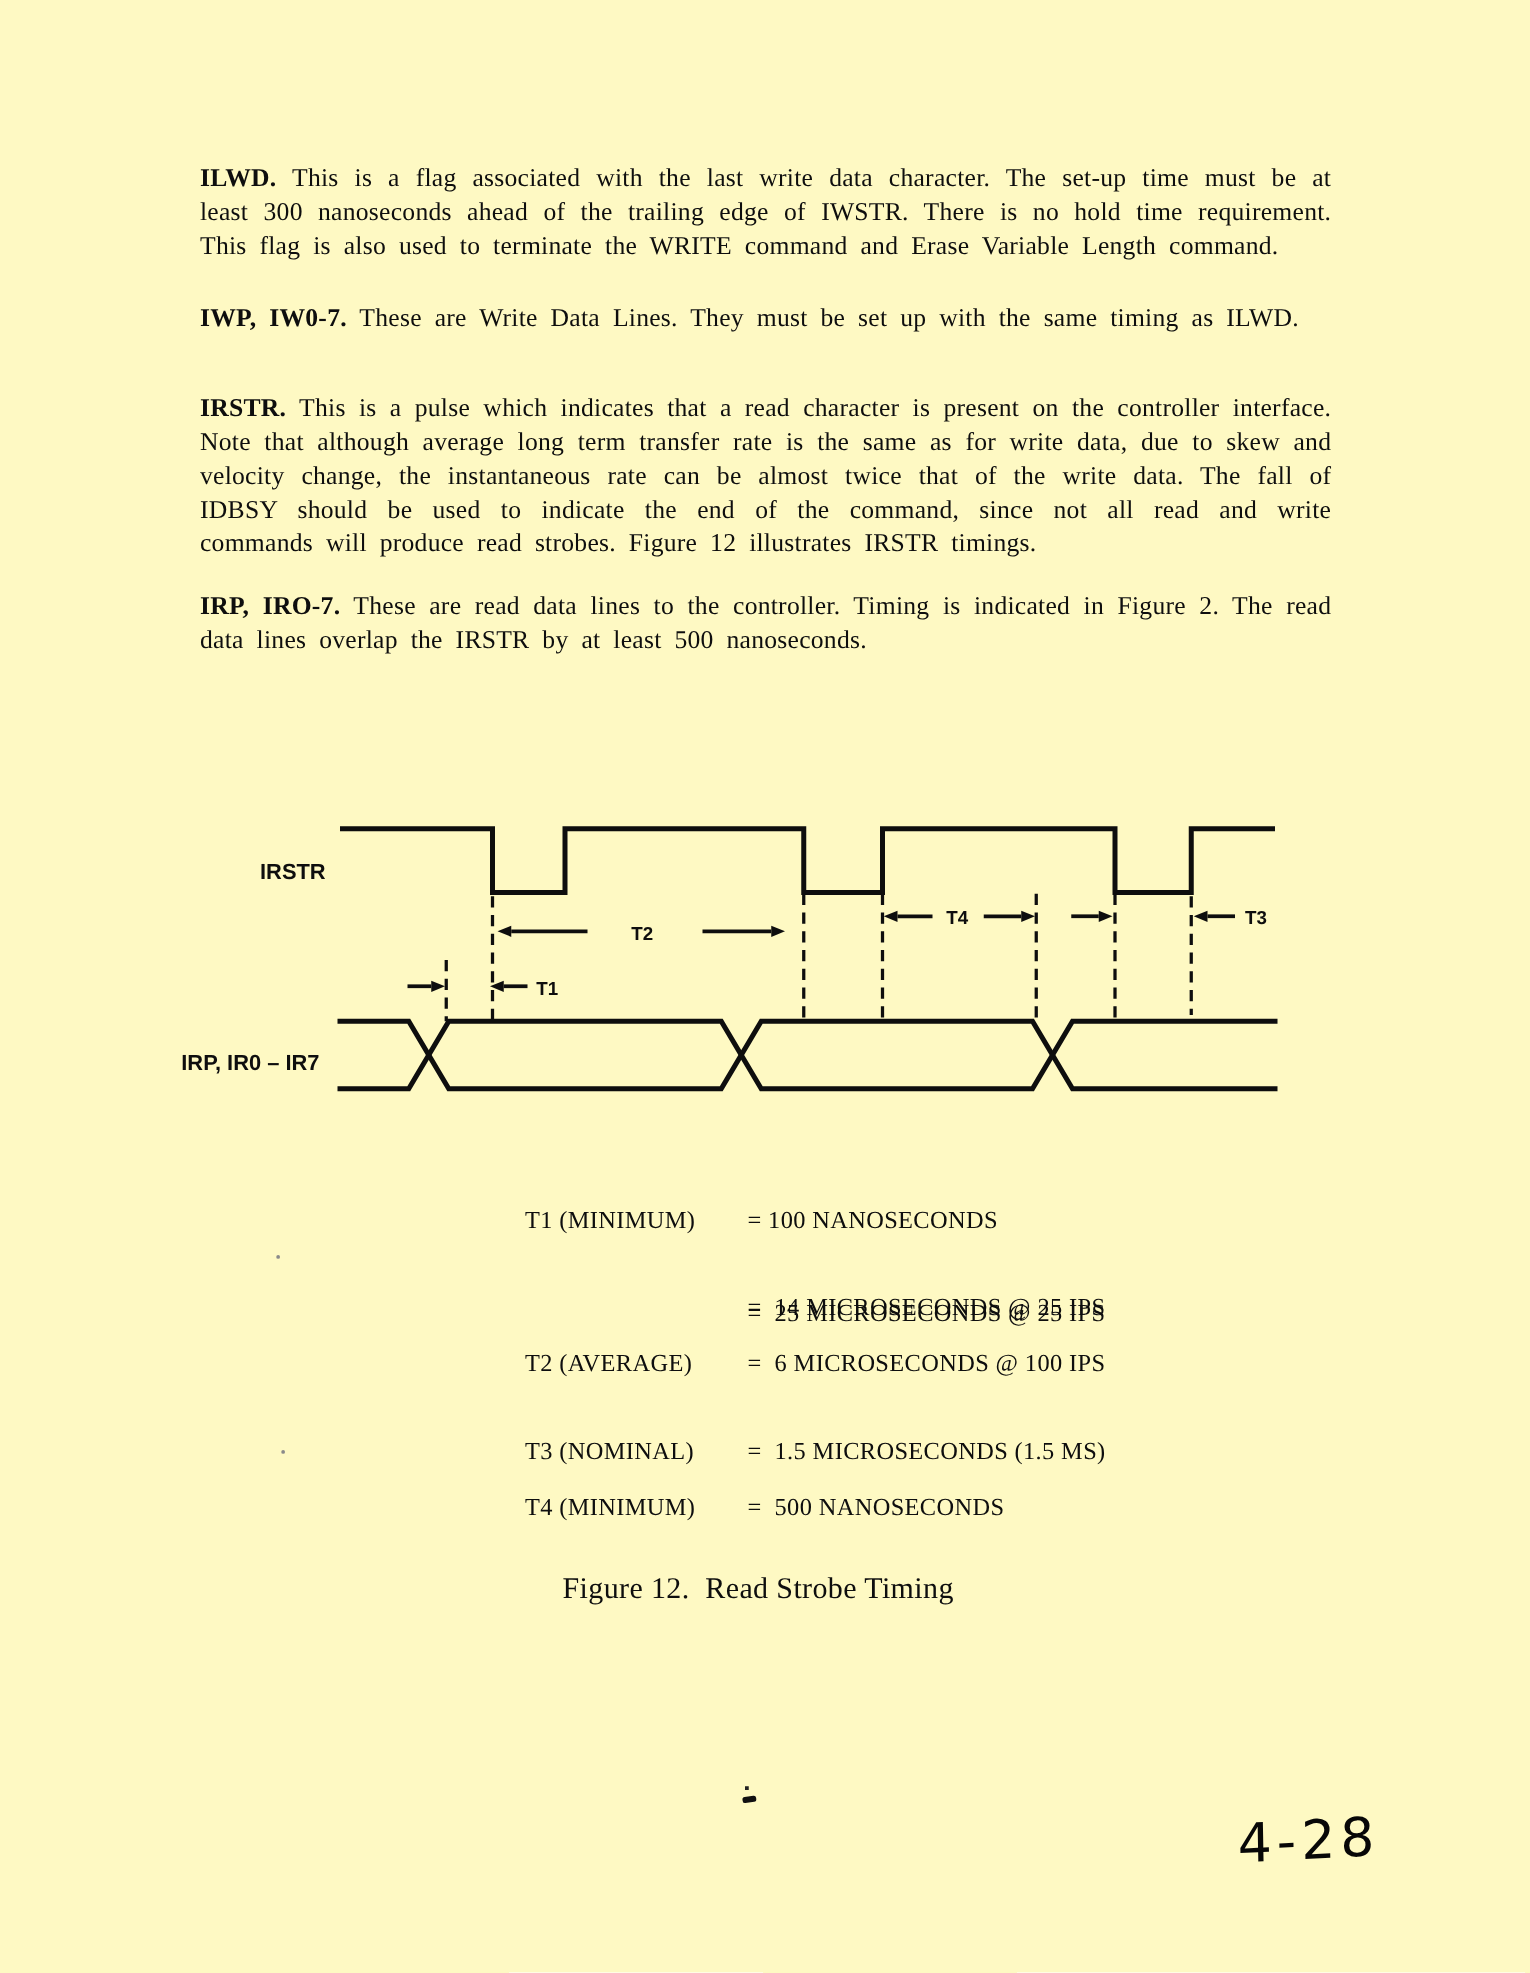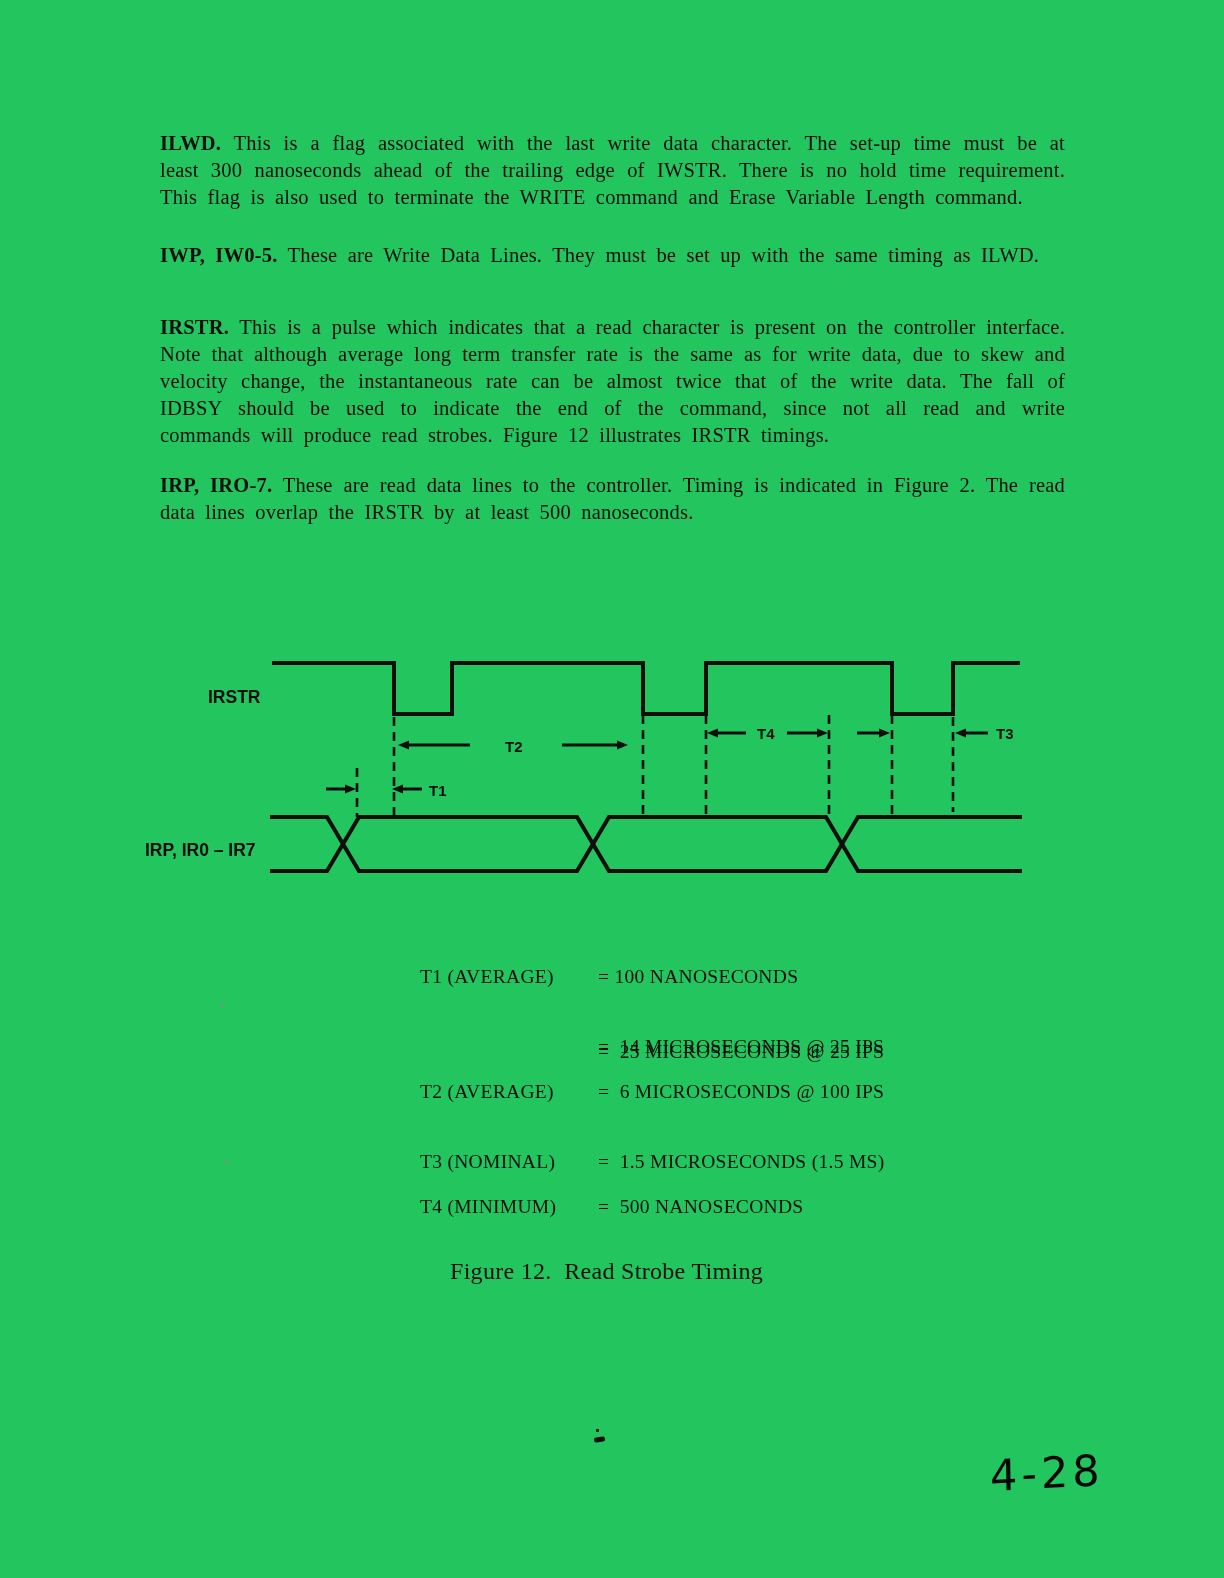--- a/index.html
+++ b/index.html
@@ -1,16 +1,16 @@
 <!DOCTYPE html>
 <html><head>
 <meta charset="utf-8">
 <style>
   html,body{margin:0;padding:0;background:#ffffff;}
-  #page{position:relative;width:1224px;height:1578px;background:#22c55e;overflow:hidden;
+  #page{position:relative;width:1224px;height:1578px;background:#fef9c3;overflow:hidden;
         font-family:"Liberation Serif", serif;color:#0e0e0e;}
   .para{position:absolute;left:160px;width:905px;margin:0;text-align:justify;
         font-size:20.5px;line-height:27px;word-spacing:5px;letter-spacing:0.2px;}
   .para b{font-weight:bold;}
   .trow{position:absolute;left:0;width:1224px;height:26px;
         font-size:19.5px;letter-spacing:0.3px;white-space:nowrap;}
   .tlabel{position:absolute;left:420px;}
   .tval{position:absolute;left:598px;}
   .caption{position:absolute;left:450px;top:1258px;font-size:24px;letter-spacing:0.3px;white-space:nowrap;}
   #diagram{position:absolute;left:140px;top:640px;}
@@ -27,21 +27,21 @@
   .smudge{position:absolute;left:594px;top:1437px;width:11px;height:5px;background:#111;
           border-radius:2px;transform:rotate(-8deg);}
 </style>
 </head>
 <body>
 
 <div id="page">
 
   <p class="para" style="top:130px"><b>ILWD.</b> <span>This is a flag associated with the last write data character. The set-up time must be at least 300 nanoseconds ahead of the trailing edge of IWSTR. There is no hold time requirement. This flag is also used to terminate the WRITE command and Erase Variable Length command.</span></p>
 
-  <p class="para" style="top:242px"><b>IWP, IW0-5.</b> <span>These are Write Data Lines. They must be set up with the same timing as ILWD.</span></p>
+  <p class="para" style="top:242px"><b>IWP, IW0-7.</b> <span>These are Write Data Lines. They must be set up with the same timing as ILWD.</span></p>
 
   <p class="para" style="top:314px"><b>IRSTR.</b> <span>This is a pulse which indicates that a read character is present on the controller interface. Note that although average long term transfer rate is the same as for write data, due to skew and velocity change, the instantaneous rate can be almost twice that of the write data. The fall of IDBSY should be used to indicate the end of the command, since not all read and write commands will produce read strobes. Figure 12 illustrates IRSTR timings.</span></p>
 
   <p class="para" style="top:472px"><b>IRP, IRO-7.</b> <span>These are read data lines to the controller. Timing is indicated in Figure 2. The read data lines overlap the IRSTR by at least 500 nanoseconds.</span></p>
 
   <svg id="diagram" width="940" height="260" viewBox="0 0 940 260">
 
     <text x="68" y="63" class="sig-label">IRSTR</text>
     <text x="5" y="216" class="sig-label">IRP, IR0 – IR7</text>
 
@@ -77,21 +77,21 @@
     <polygon class="head" points="688,93 677,88.5 677,97.5"></polygon>
 
     <line class="dim" x1="717" y1="93" x2="739" y2="93"></line>
     <polygon class="head" points="750,93 739,88.5 739,97.5"></polygon>
     <polygon class="head" points="815,93 826,88.5 826,97.5"></polygon>
     <line class="dim" x1="826" y1="93" x2="848" y2="93"></line>
     <text x="856" y="99" class="t-label">T3</text>
   </svg>
 
   <div class="trow" style="top:966px">
-    <span class="tlabel">T1 (AVERAGE)</span>
+    <span class="tlabel">T1 (MINIMUM)</span>
     <span class="tval">= 100 NANOSECONDS</span>
   </div>
   <div class="trow" style="top:1036px">
     <span class="tval">=&nbsp; 14 MICROSECONDS @ 25 IPS</span>
   </div>
   <div class="trow" style="top:1081px">
     <span class="tlabel">T2 (AVERAGE)</span>
     <span class="tval">=&nbsp; 6 MICROSECONDS @ 100 IPS</span>
   </div>
   <div class="trow" style="top:1041px">

